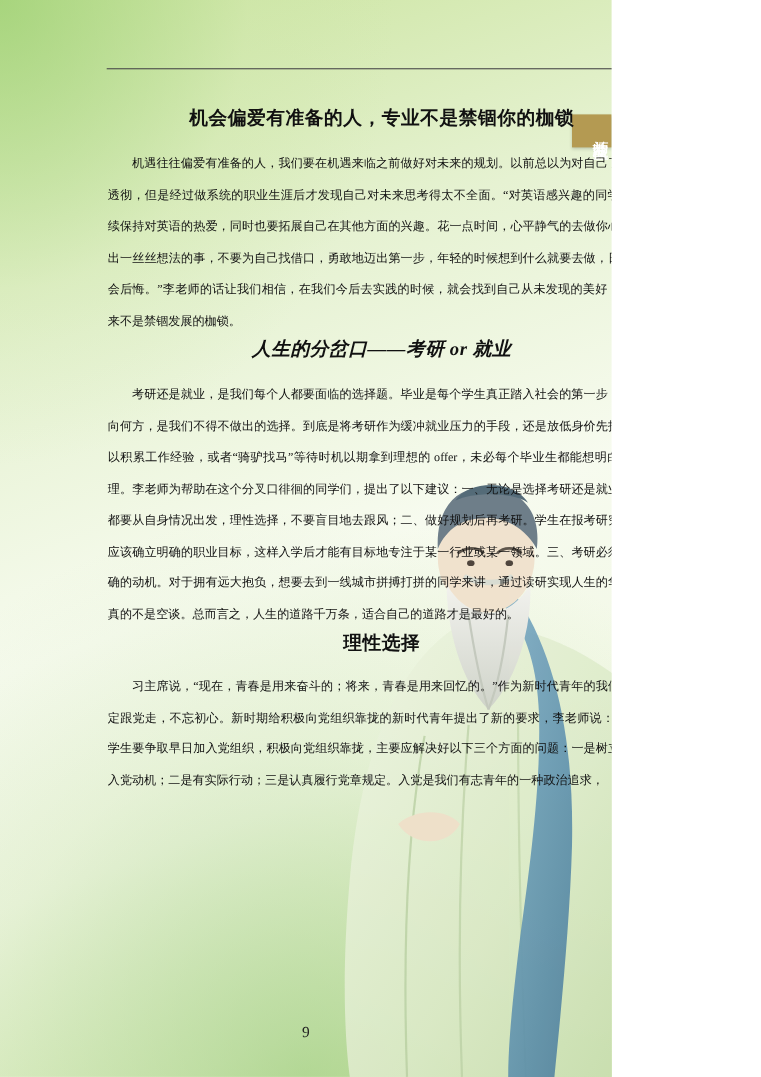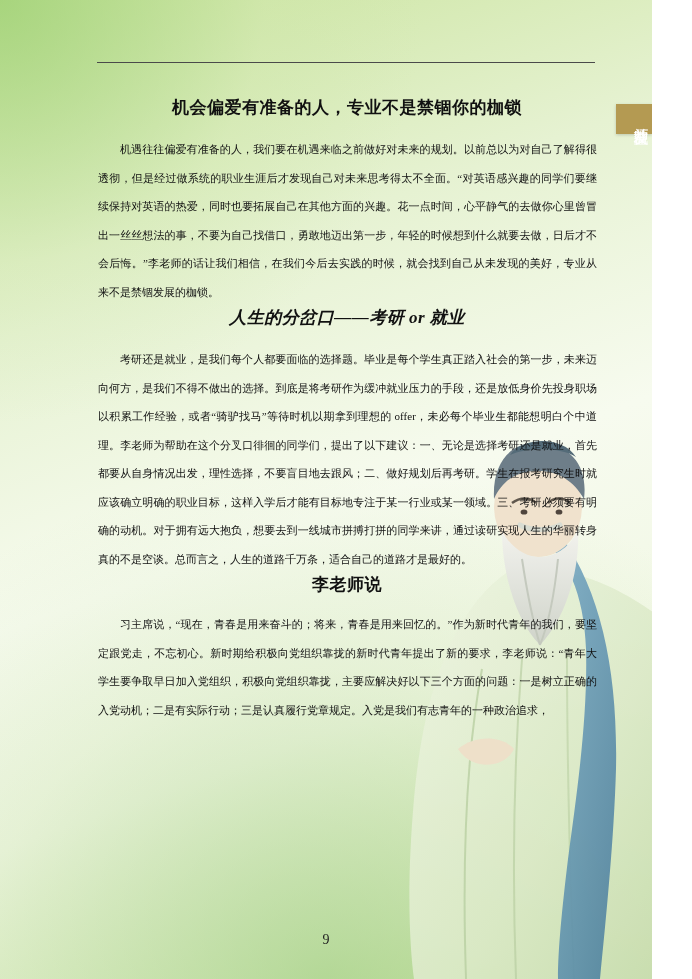--- a/index.html
+++ b/index.html
@@ -7,21 +7,21 @@
     padding: 0;
   }
   body {
     width: 692px;
     height: 979px;
     font-family: "Liberation Serif", "DejaVu Serif", serif;
     overflow: hidden;
   }
   .page {
     position: relative;
-    width: 652px;
+    width: 556px;
     height: 979px;
     background:
       radial-gradient(ellipse 120% 70% at 50% 100%, rgba(150,200,120,0.55) 0%, rgba(190,220,160,0.25) 45%, rgba(255,255,255,0) 75%),
       radial-gradient(ellipse 90% 60% at 0% 0%, rgba(150,205,110,0.65) 0%, rgba(205,230,170,0.30) 45%, rgba(255,255,255,0) 72%),
       linear-gradient(160deg, #c8e39a 0%, #e6f2d2 28%, #f7fbef 52%, #f2f8e6 70%, #dcedc2 88%, #c5e19b 100%);
     overflow: hidden;
   }
 
   
   .figure-art {
@@ -158,20 +158,20 @@
   <div class="side-tab">益师益友</div>
 
   <div class="content">
 
     <h2 class="section-title t1">机会偏爱有准备的人，专业不是禁锢你的枷锁</h2>
     <p class="para">机遇往往偏爱有准备的人，我们要在机遇来临之前做好对未来的规划。以前总以为对自己了解得很透彻，但是经过做系统的职业生涯后才发现自己对未来思考得太不全面。“对英语感兴趣的同学们要继续保持对英语的热爱，同时也要拓展自己在其他方面的兴趣。花一点时间，心平静气的去做你心里曾冒出一丝丝想法的事，不要为自己找借口，勇敢地迈出第一步，年轻的时候想到什么就要去做，日后才不会后悔。”李老师的话让我们相信，在我们今后去实践的时候，就会找到自己从未发现的美好，专业从来不是禁锢发展的枷锁。</p>
 
     <h2 class="section-title t2">人生的分岔口——考研 or 就业</h2>
     <p class="para">考研还是就业，是我们每个人都要面临的选择题。毕业是每个学生真正踏入社会的第一步，未来迈向何方，是我们不得不做出的选择。到底是将考研作为缓冲就业压力的手段，还是放低身价先投身职场以积累工作经验，或者“骑驴找马”等待时机以期拿到理想的 offer，未必每个毕业生都能想明白个中道理。李老师为帮助在这个分叉口徘徊的同学们，提出了以下建议：一、无论是选择考研还是就业，首先都要从自身情况出发，理性选择，不要盲目地去跟风；二、做好规划后再考研。学生在报考研究生时就应该确立明确的职业目标，这样入学后才能有目标地专注于某一行业或某一领域。三、考研必须要有明确的动机。对于拥有远大抱负，想要去到一线城市拼搏打拼的同学来讲，通过读研实现人生的华丽转身真的不是空谈。总而言之，人生的道路千万条，适合自己的道路才是最好的。</p>
 
-    <h2 class="section-title t3">李老师说</h2>
+    <h2 class="section-title t3">理性选择</h2>
     <p class="para tight">习主席说，“现在，青春是用来奋斗的；将来，青春是用来回忆的。”作为新时代青年的我们，要坚定跟党走，不忘初心。新时期给积极向党组织靠拢的新时代青年提出了新的要求，李老师说：“青年大学生要争取早日加入党组织，积极向党组织靠拢，主要应解决好以下三个方面的问题：一是树立正确的入党动机；二是有实际行动；三是认真履行党章规定。入党是我们有志青年的一种政治追求，</p>
 
   </div>
 
   <div class="page-number">9</div>
 
 </div>
 
 </body></html>

